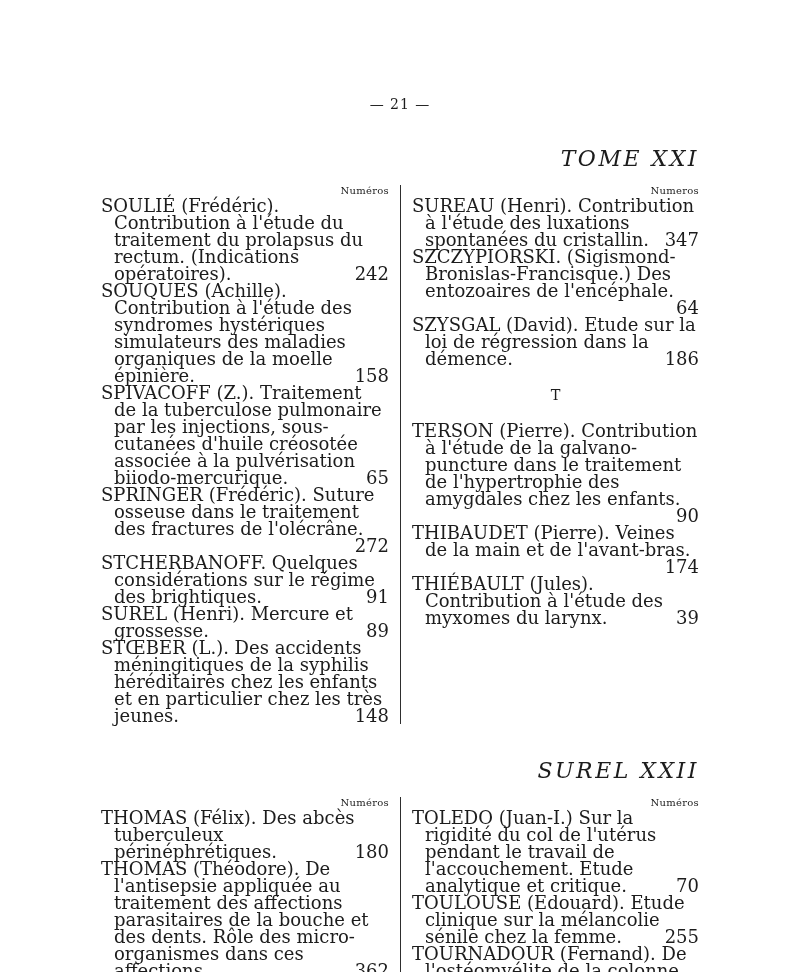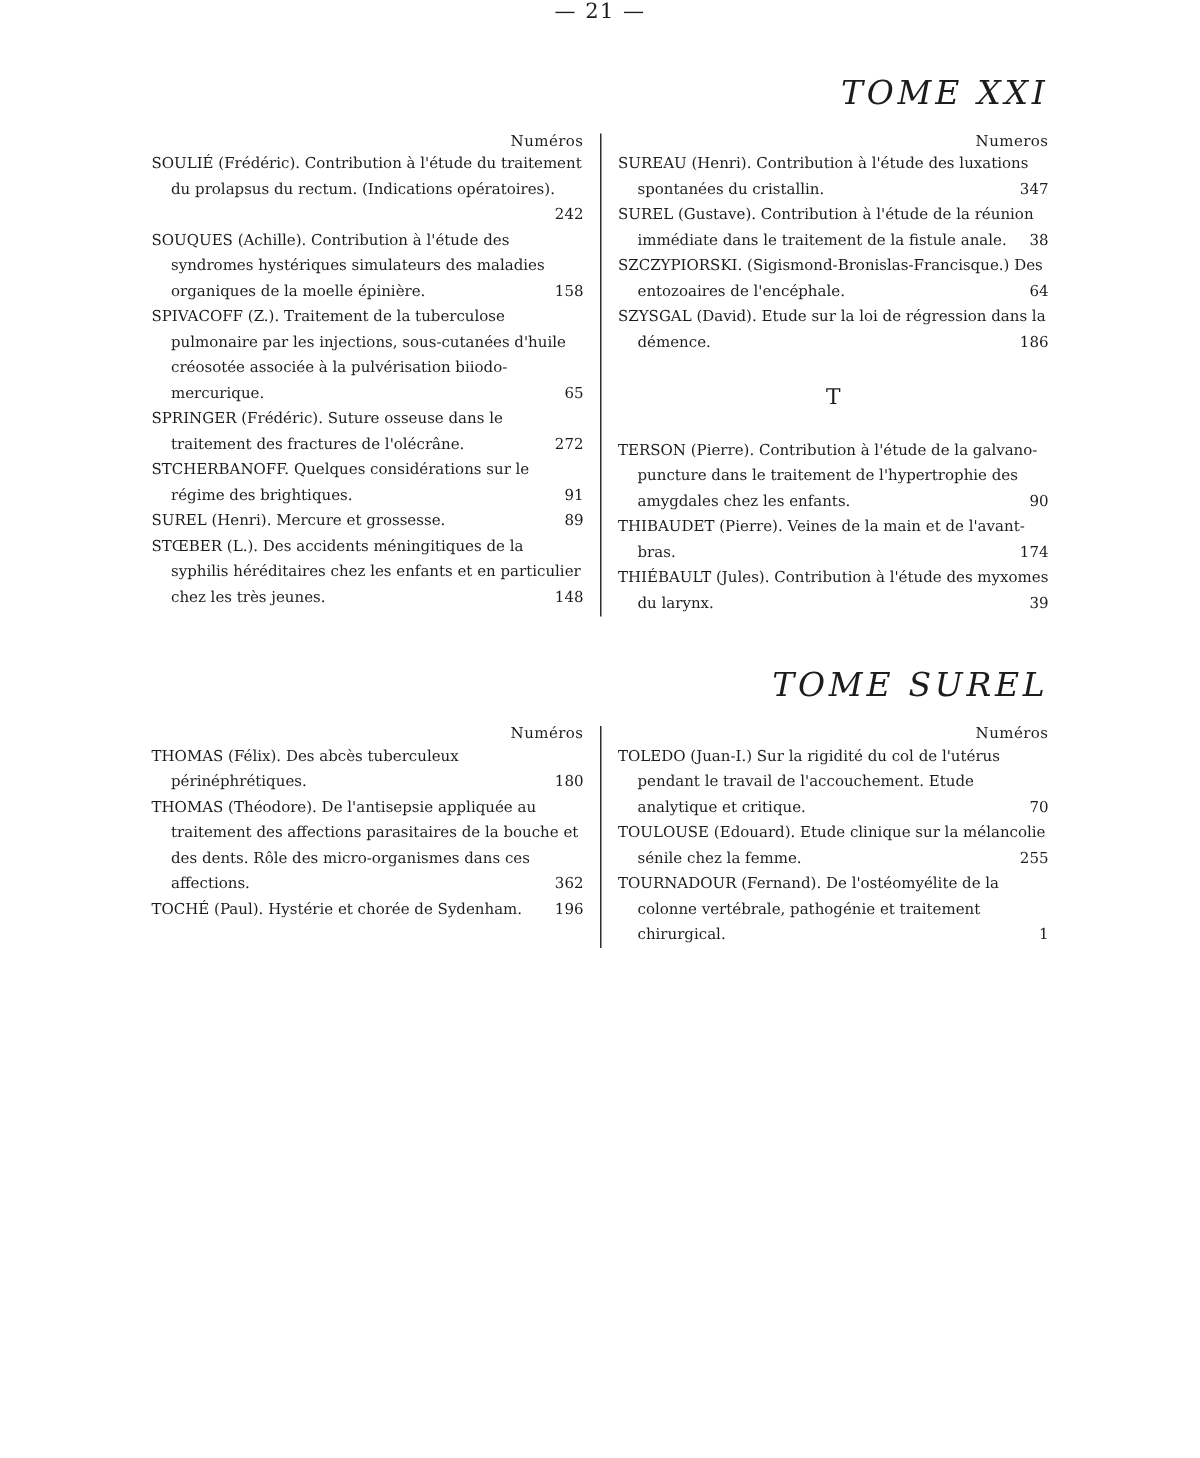--- a/index.html
+++ b/index.html
@@ -11,23 +11,25 @@
     position: relative;
     width: 800px;
     height: 972px;
     margin: 0 auto;
     background: #ffffff;
     font-family: "DejaVu Serif", "Liberation Serif", serif;
     color: #1c1c1c;
     overflow: hidden;
   }
   .page-number {
+    padding-top: 78px;
     text-align: center;
     font-size: 14px;
     letter-spacing: 1px;
+    margin-top: 18px;
   }
   .tome-section {
     width: 598px;
     margin: 0 auto;
   }
   .tome-title {
     text-align: right;
     font-size: 22px;
     letter-spacing: 2.5px;
     margin: 34px 0 14px 0;
@@ -48,21 +50,21 @@
     border-left: 1px solid #2e2e2e;
     padding-left: 11px;
   }
   .numeros {
     text-align: right;
     font-size: 10px;
     letter-spacing: 0.3px;
     margin-bottom: 1px;
   }
   .entry {
-    font-size: 10px;
+    font-size: 18px;
     line-height: 17px;
     padding-left: 13px;
     text-indent: -13px;
     text-align: left;
   }
   .entry::after {
     content: "";
     display: block;
     clear: both;
   }
@@ -92,32 +94,31 @@
             <div class="entry"><span class="etext">SOUQUES (Achille). Contribution à l'étude des syndromes hystériques simulateurs des maladies organiques de la moelle épinière.</span> <span class="enum">158</span></div>
             <div class="entry"><span class="etext">SPIVACOFF (Z.). Traitement de la tuberculose pulmonaire par les injections, sous-cutanées d'huile créosotée associée à la pulvérisation biiodo-mercurique.</span> <span class="enum">65</span></div>
             <div class="entry"><span class="etext">SPRINGER (Frédéric). Suture osseuse dans le traitement des fractures de l'olécrâne.</span> <span class="enum">272</span></div>
             <div class="entry"><span class="etext">STCHERBANOFF. Quelques considérations sur le régime des brightiques.</span> <span class="enum">91</span></div>
             <div class="entry"><span class="etext">SUREL (Henri). Mercure et grossesse.</span> <span class="enum">89</span></div>
             <div class="entry"><span class="etext">STŒBER (L.). Des accidents méningitiques de la syphilis héréditaires chez les enfants et en particulier chez les très jeunes.</span> <span class="enum">148</span></div>
           </div>
           <div class="col col-right">
             <div class="numeros">Numeros</div>
             <div class="entry"><span class="etext">SUREAU (Henri). Contribution à l'étude des luxations spontanées du cristallin.</span> <span class="enum">347</span></div>
-            <div class="entry"><span class="etext">SUREL (Gustave). Contribution à l'étude de la réunion immédiate dans le traitement de la fistule anale.</span> <span class="enum">38</span></div>
             <div class="entry"><span class="etext">SZCZYPIORSKI. (Sigismond-Bronislas-Francisque.) Des entozoaires de l'encéphale.</span> <span class="enum">64</span></div>
             <div class="entry"><span class="etext">SZYSGAL (David). Etude sur la loi de régression dans la démence.</span> <span class="enum">186</span></div>
             <div class="letter-heading">T</div>
             <div class="entry"><span class="etext">TERSON (Pierre). Contribution à l'étude de la galvano-puncture dans le traitement de l'hypertrophie des amygdales chez les enfants.</span> <span class="enum">90</span></div>
             <div class="entry"><span class="etext">THIBAUDET (Pierre). Veines de la main et de l'avant-bras.</span> <span class="enum">174</span></div>
             <div class="entry"><span class="etext">THIÉBAULT (Jules). Contribution à l'étude des myxomes du larynx.</span> <span class="enum">39</span></div>
           </div>
         </div>
       </div>
       <div class="tome-section">
-        <div class="tome-title">TOME SUREL</div>
+        <div class="tome-title">SUREL XXII</div>
         <div class="columns">
           <div class="col col-left">
             <div class="numeros">Numéros</div>
             <div class="entry"><span class="etext">THOMAS (Félix). Des abcès tuberculeux périnéphrétiques.</span> <span class="enum">180</span></div>
             <div class="entry"><span class="etext">THOMAS (Théodore). De l'antisepsie appliquée au traitement des affections parasitaires de la bouche et des dents. Rôle des micro-organismes dans ces affections.</span> <span class="enum">362</span></div>
             <div class="entry"><span class="etext">TOCHÉ (Paul). Hystérie et chorée de Sydenham.</span> <span class="enum">196</span></div>
           </div>
           <div class="col col-right">
             <div class="numeros">Numéros</div>
             <div class="entry"><span class="etext">TOLEDO (Juan-I.) Sur la rigidité du col de l'utérus pendant le travail de l'accouchement. Etude analytique et critique.</span> <span class="enum">70</span></div>

